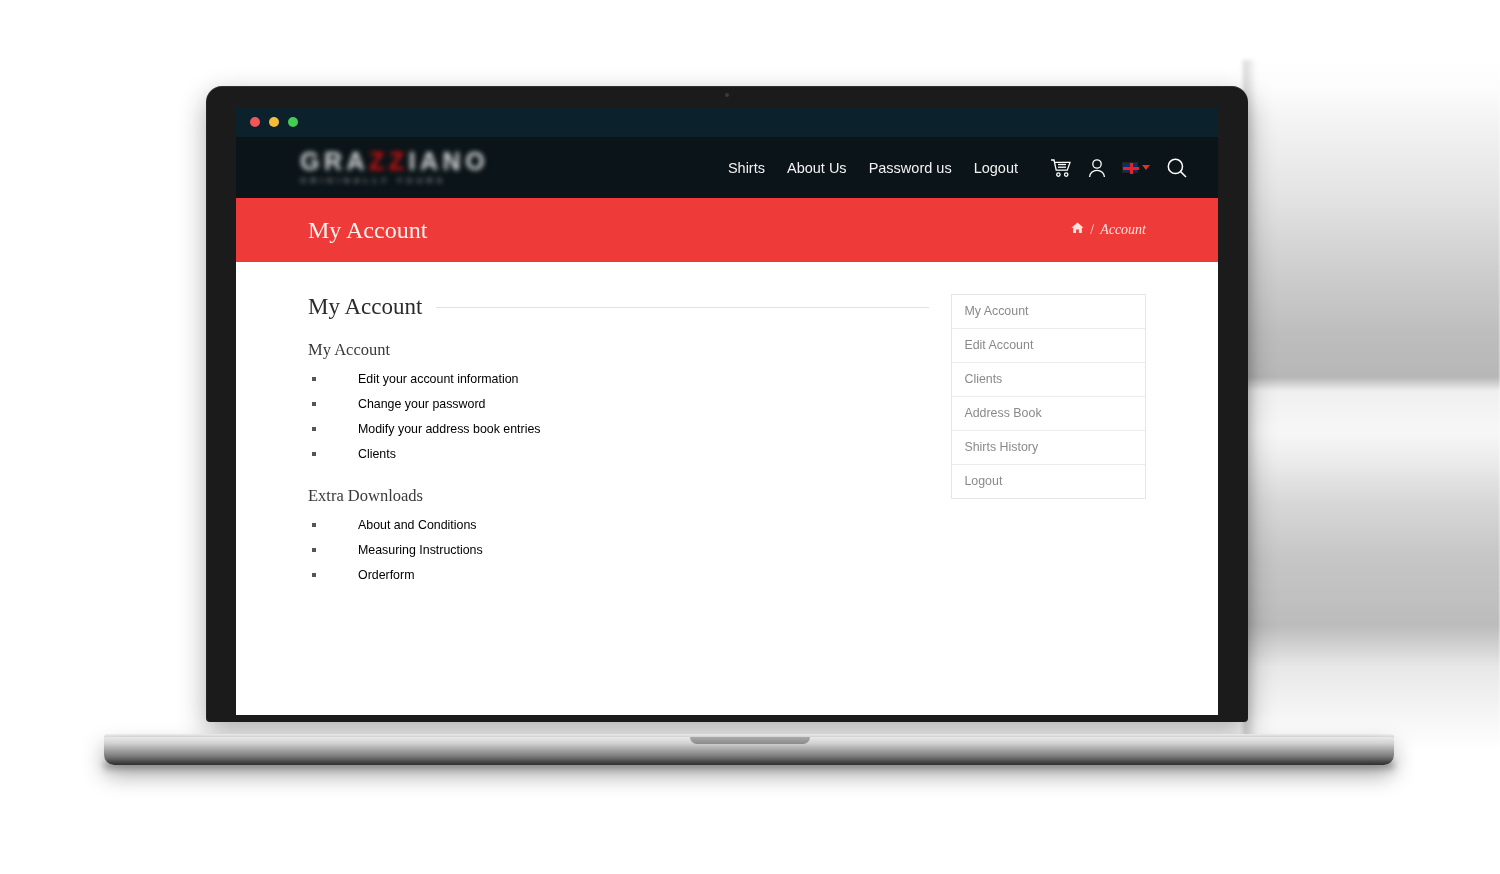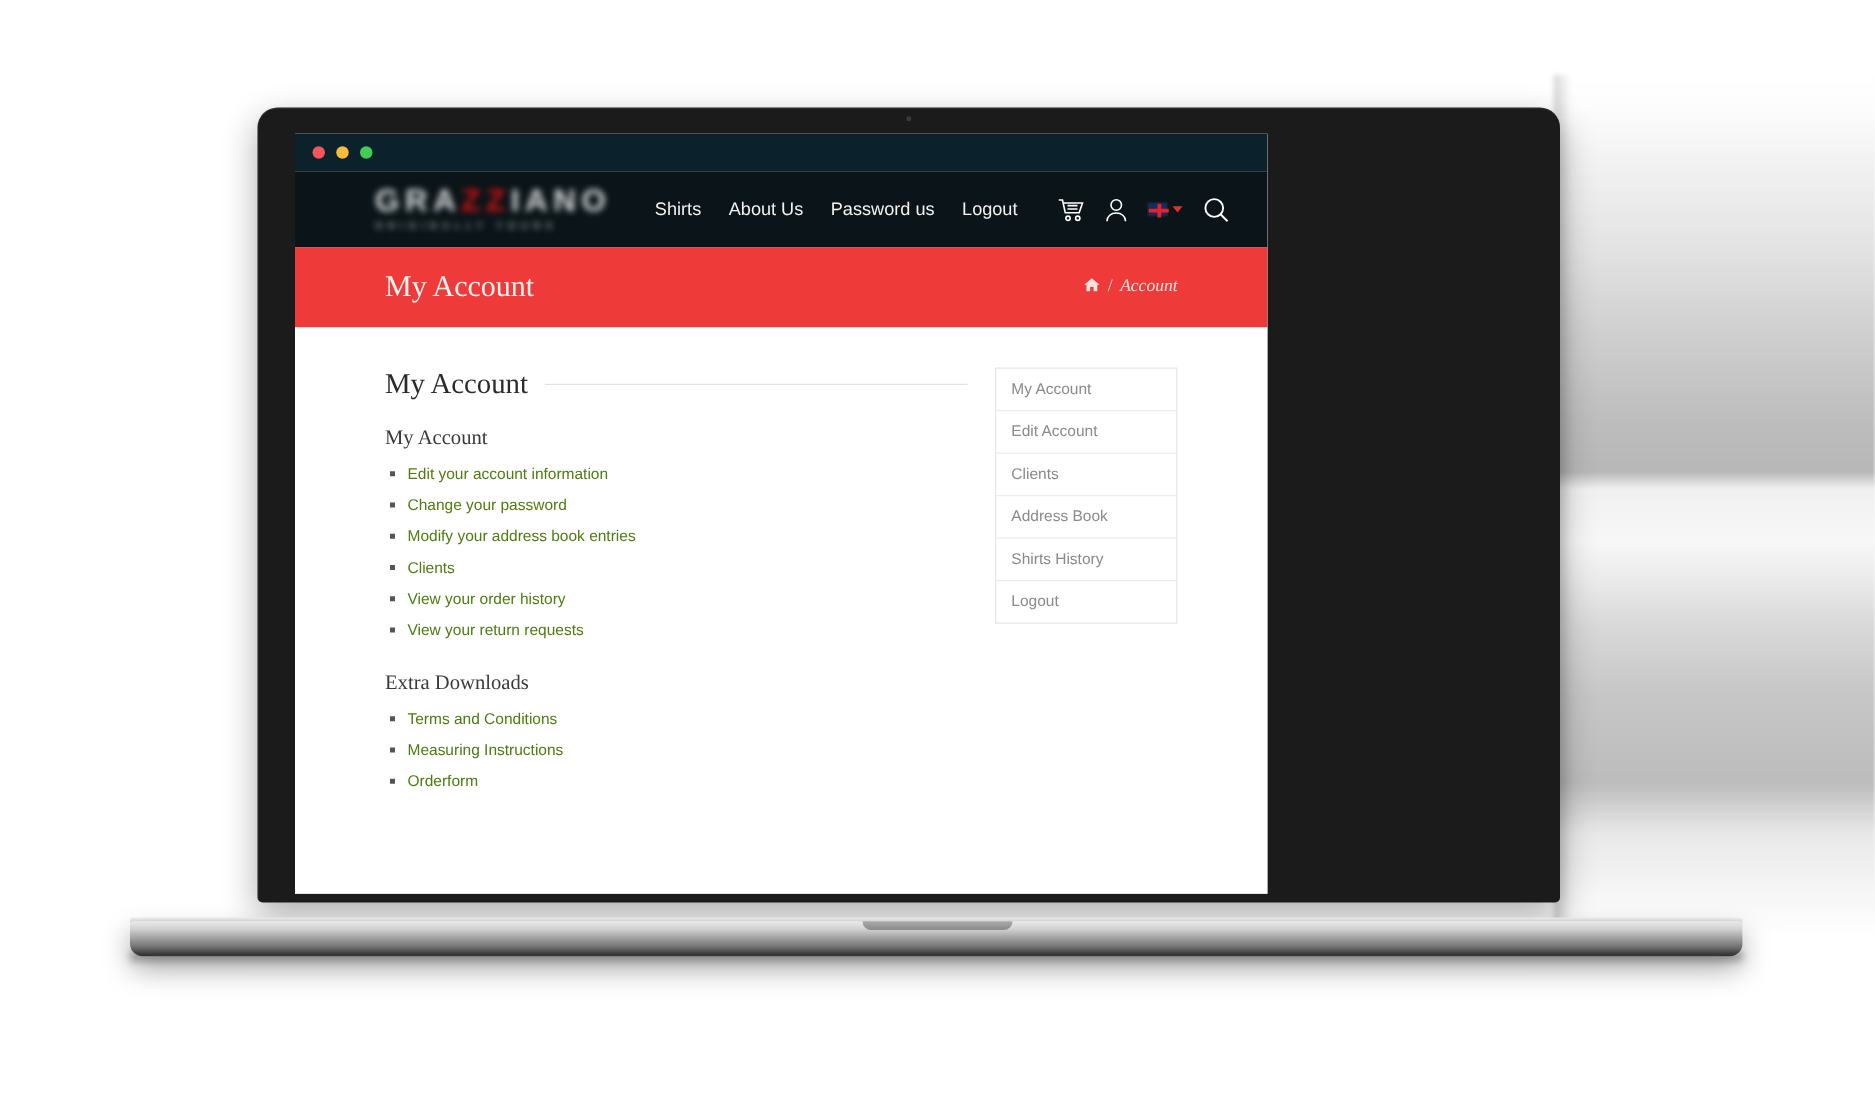--- a/index.html
+++ b/index.html
@@ -61,21 +61,21 @@
     border-radius: 0 0 7px 7px;
   }
   .laptop-foot-shadow {
     position:absolute; left:104px; top:762px; width:1290px; height:10px;
     background: linear-gradient(to bottom, rgba(0,0,0,0.42), rgba(0,0,0,0));
     filter: blur(3px);
   }
 
   
   .screen {
-    position: absolute; left: 236px; top: 107px; width: 778px; height: 608px;
+    position: absolute; left: 236px; top: 107px; width: 982px; height: 608px;
     background: #ffffff; overflow: hidden;
   }
 
   
   .chrome {
     height: 30px; background: #0b212b;
     display: flex; align-items: center; padding-left: 14px; gap: 9px;
   }
   .dot { width: 10px; height: 10px; border-radius: 50%; }
   .dot.red { background: #f2555a; }
@@ -166,21 +166,21 @@
 
   ul.links { list-style: none; margin: 0 0 0 4px; padding: 0; }
   ul.links li {
     position: relative; padding-left: 14px; margin-bottom: 11px;
     font-size: 12.4px; color: #222; font-family: "Liberation Sans", sans-serif;
   }
   ul.links li::before {
     content:""; position: absolute; left: 0; top: 5px;
     width: 4px; height: 4px; background: #555;
   }
-  ul.links a { color: #4d7c0f; text-decoration: none; }
+  ul.links a { color: #000000; text-decoration: none; margin-left: 32px; }
 
   
   .side-list {
     border: 1px solid #e6e6e6; background: #fff;
   }
   .side-item {
     padding: 10px 12px; font-size: 12.4px; color: #8a8a8a;
     border-bottom: 1px solid #ececec; font-family: "Liberation Sans", sans-serif;
     cursor: pointer; line-height: 13px;
   }
@@ -273,28 +273,24 @@
         </div>
 
         <h2 class="sec-title">My Account</h2>
         <ul class="links">
           <li><a href="#">Edit your account information</a></li>
           <li><a href="#">Change your password</a></li>
           <li><a href="#">Modify your address book entries</a></li>
           <li><a href="#">Clients</a></li>
         </ul>
 
-        <ul class="links">
-          <li><a href="#">View your order history</a></li>
-          <li><a href="#">View your return requests</a></li>
-        </ul>
 
         <h2 class="sec-title spaced">Extra Downloads</h2>
         <ul class="links">
-          <li><a href="#">Terms and Conditions</a></li>
+          <li><a href="#">About and Conditions</a></li>
           <li><a href="#">Measuring Instructions</a></li>
           <li><a href="#">Orderform</a></li>
         </ul>
       </div>
 
       <div class="col-side">
         <div class="side-list">
           <div class="side-item">My Account</div>
           <div class="side-item">Edit Account</div>
           <div class="side-item">Clients</div>

